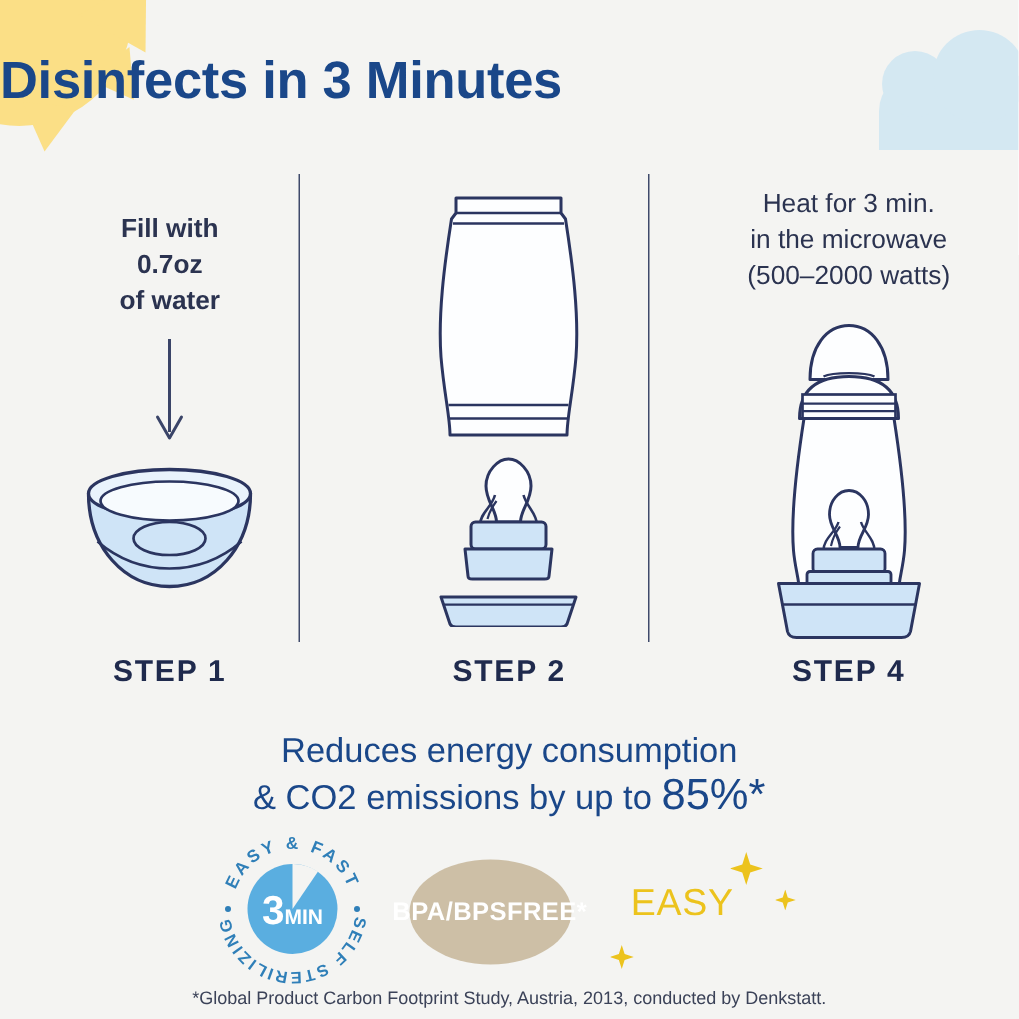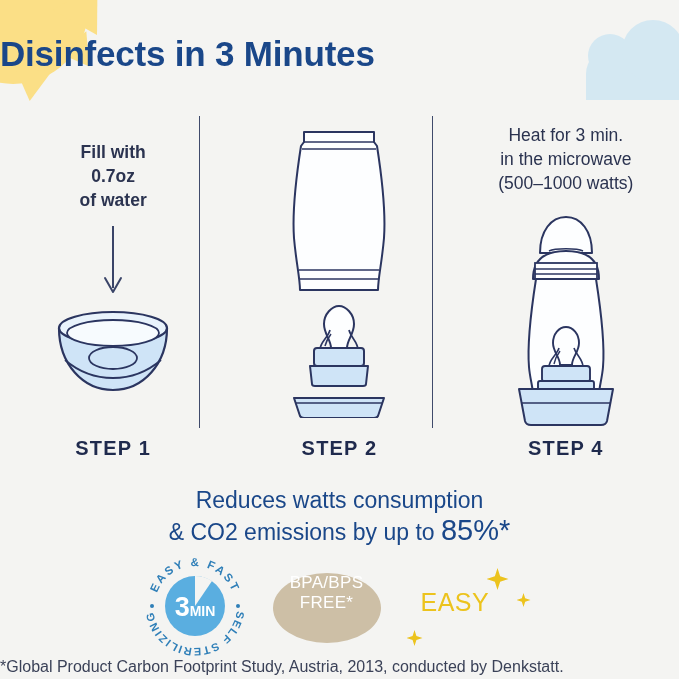--- a/index.html
+++ b/index.html
@@ -172,25 +172,26 @@
     gap: 26px;
   }
   .badge { position: relative; }
 
   .bpa-badge {
     width: 108px;
     height: 70px;
     border-radius: 50%;
     background: #cdbfa6;
     display: flex;
-    flex-direction: column;
+    flex-direction: row;
     align-items: center;
+    justify-content: center;
     color: #ffffff;
     font-size: 17px;
-    font-weight: normal;
+    font-weight: bold;
     line-height: 20px;
     letter-spacing: 0.3px;
   }
 
   .clean-badge {
     position: relative;
     width: 130px;
     height: 86px;
     color: #ecc31d;
   }
@@ -221,21 +222,22 @@
     left: 0px; top: 65px;
     width: 16px; height: 16px;
     clip-path: polygon(50% 0%, 62% 38%, 100% 50%, 62% 62%, 50% 100%, 38% 62%, 0% 50%, 38% 38%);
   }
 
   .footnote {
     position: absolute;
     left: 0;
     top: 658px;
     width: 679px;
-    font-size: 16px;
+    text-align: center;
+    font-size: 12px;
     color: #3b4258;
   }
 </style>
 </head>
 <body>
 
 <div id="poster" style="background: rgb(244, 244, 242);">
 
   <div class="sun-core"></div>
   <div class="ray ray-a"></div>
@@ -305,21 +307,21 @@
           <line x1="21.5" y1="285" x2="108.5" y2="285" stroke="#2b3560" stroke-width="1.5"></line>
         </svg>
       </div>
       <div class="step-label">STEP 2</div>
     </div>
 
     <div class="step-col">
       <div class="caption step3-caption">
         <div>Heat for 3 min.</div>
         <div>in the microwave</div>
-        <div>(500–1000 watts)</div>
+        <div>(500–2000 watts)</div>
       </div>
       <div class="art" style="margin-top:12px">
         <svg width="126" height="222" viewBox="0 0 126 222">
 
           <path d="M37 46 C37 24 48 10 63 10 C78 10 89 24 89 46 Z" fill="#fdfeff" stroke="#2b3560" stroke-width="2" stroke-linejoin="round"></path>
           <path d="M46 44 C52 41 74 41 80 44" fill="none" stroke="#2b3560" stroke-width="1.6"></path>
 
           <path d="M30 72 C30 54 40 44 63 44 C86 44 96 54 96 72 Z" fill="#fdfeff" stroke="#2b3560" stroke-width="2" stroke-linejoin="round"></path>
 
           <rect x="32" y="56" width="62" height="16" fill="#fdfeff" stroke="#2b3560" stroke-width="1.8"></rect>
@@ -340,21 +342,21 @@
 
           <path d="M16 182 L110 182 L104 214 Q103 218 98 218 L28 218 Q23 218 22 214 Z" fill="#cfe4f7" stroke="#2b3560" stroke-width="2" stroke-linejoin="round"></path>
           <line x1="18" y1="196" x2="108" y2="196" stroke="#2b3560" stroke-width="1.6"></line>
         </svg>
       </div>
       <div class="step-label">STEP 4</div>
     </div>
   </div>
 
   <div class="claim">
-    <div>Reduces watts consumption</div>
+    <div>Reduces energy consumption</div>
     <div>
       <span>&amp; CO2 emissions by up to </span><span class="big">85%</span><span class="big">*</span>
     </div>
   </div>
 
   <div class="badges">
 
     <div class="badge">
       <svg width="104" height="104" viewBox="0 0 104 104">
         <defs>

